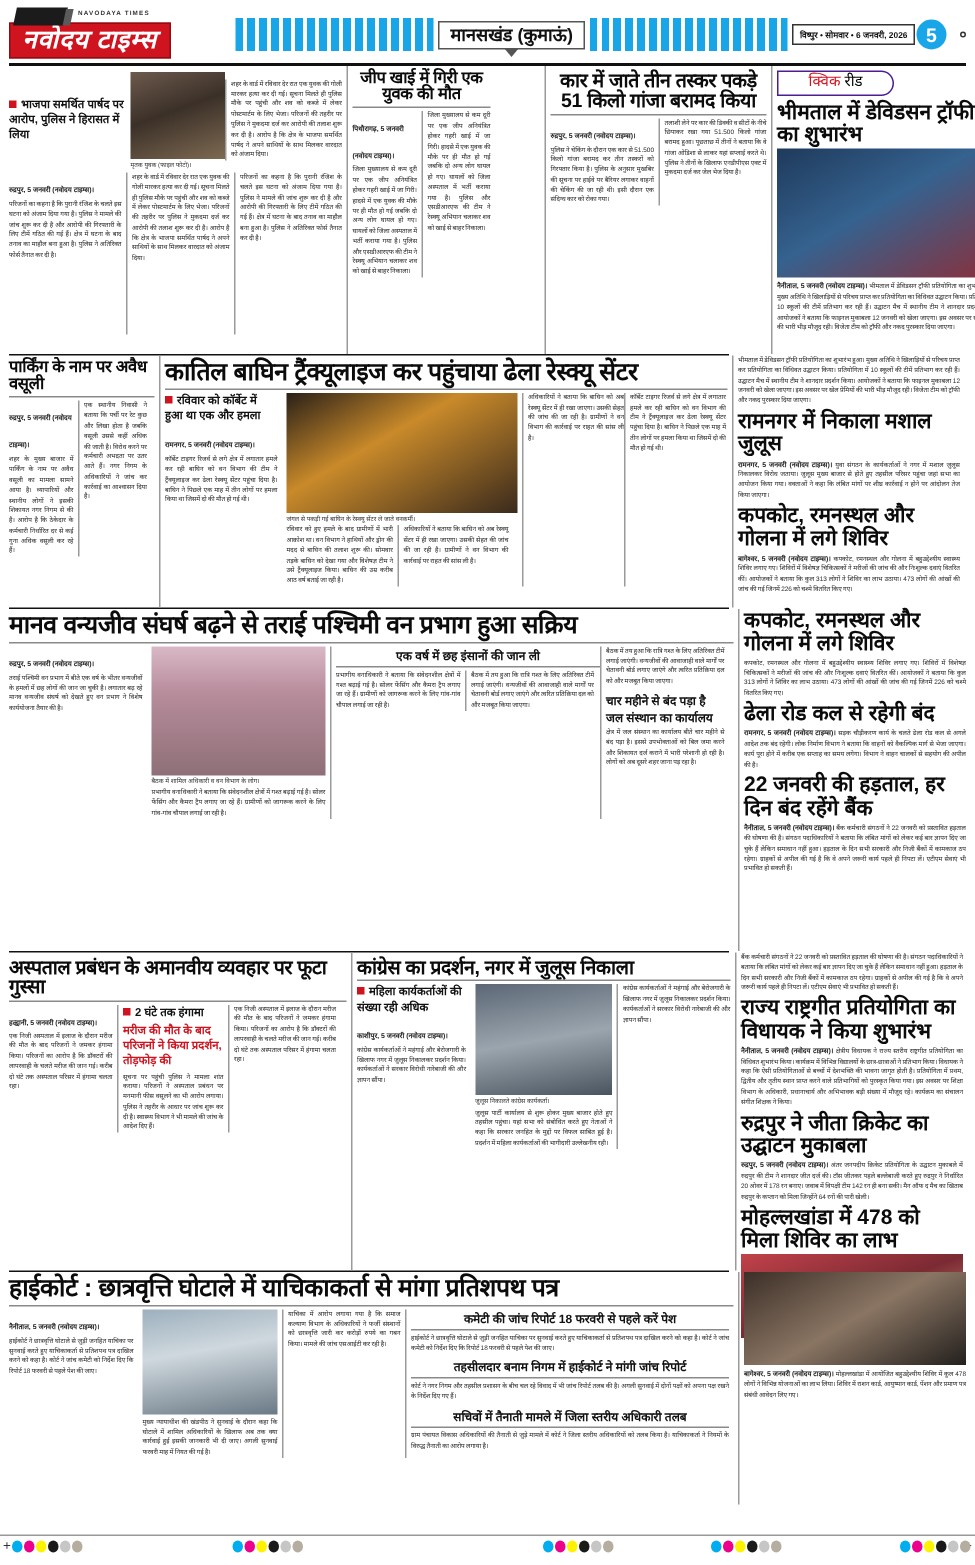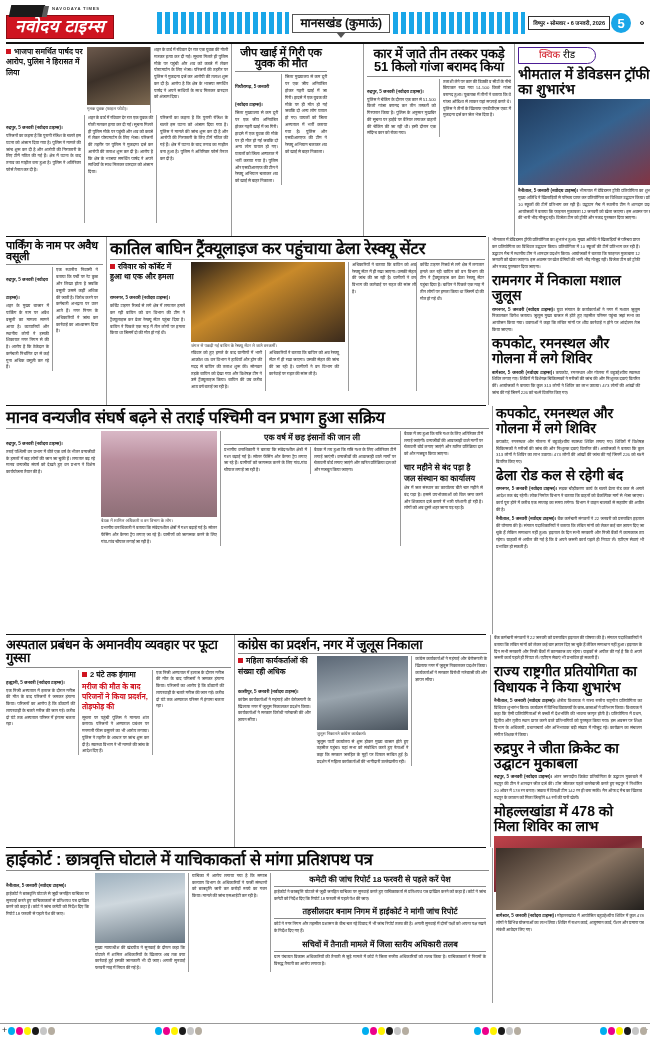--- a/index.html
+++ b/index.html
@@ -121,21 +121,21 @@
     <div class="bar-strip"></div>
     <div class="dateline">विष्पुर • सोमवार • 6 जनवरी, 2026</div>
     <div class="pagenum">5</div>
     <div class="reg-dot"></div>
   </div>
   <div class="rule-thick"></div>
 
   <div class="row" style="height:192px;">
 
     <div style="width:228px;" class="pr3">
-      <div class="row mt3" style="height:66px;">
+      <div class="row mt3" style="height:66px;align-items:center;">
         <div style="width:78px;">
           <div class="kicker"><span class="sq"></span><span>भाजपा समर्थित पार्षद पर आरोप, पुलिस ने हिरासत में लिया</span></div>
         </div>
         <div style="width:66px;" class="pl3">
           <div class="photo p1" style="height:58px;"></div>
           <div class="caption">मृतक युवक (फाइल फोटो)।</div>
         </div>
         <div style="width:78px;" class="pl3 col-div">
           <div class="body-txt">शहर के वार्ड में रविवार देर रात एक युवक की गोली मारकर हत्या कर दी गई। सूचना मिलते ही पुलिस मौके पर पहुंची और शव को कब्जे में लेकर पोस्टमार्टम के लिए भेजा। परिजनों की तहरीर पर पुलिस ने मुकदमा दर्ज कर आरोपी की तलाश शुरू कर दी है। आरोप है कि क्षेत्र के भाजपा समर्थित पार्षद ने अपने साथियों के साथ मिलकर वारदात को अंजाम दिया।</div>
         </div>
@@ -282,20 +282,21 @@
           <div class="body-txt mt2">क्षेत्र में जल संस्थान का कार्यालय बीते चार महीने से बंद पड़ा है। इससे उपभोक्ताओं को बिल जमा करने और शिकायत दर्ज कराने में भारी परेशानी हो रही है। लोगों को अब दूसरे शहर जाना पड़ रहा है।</div>
         </div>
       </div>
     </div>
 
     <div class="rail pl3 col-div">
       <div class="rail-head">कपकोट, रमनस्थल और गोलना में लगे शिविर</div>
       <div class="body-txt mt2">कपकोट, रमनस्थल और गोलना में बहुउद्देश्यीय स्वास्थ्य शिविर लगाए गए। शिविरों में विशेषज्ञ चिकित्सकों ने मरीजों की जांच की और निःशुल्क दवाएं वितरित कीं। आयोजकों ने बताया कि कुल 313 लोगों ने शिविर का लाभ उठाया। 473 लोगों की आंखों की जांच की गई जिनमें 226 को चश्मे वितरित किए गए।</div>
       <div class="rail-head mt2">ढेला रोड कल से रहेगी बंद</div>
       <div class="body-txt mt2"><span class="byline">रामनगर, 5 जनवरी (नवोदय टाइम्स)।</span> <span>सड़क चौड़ीकरण कार्य के चलते ढेला रोड कल से अगले आदेश तक बंद रहेगी। लोक निर्माण विभाग ने बताया कि वाहनों को वैकल्पिक मार्ग से भेजा जाएगा। कार्य पूरा होने में करीब एक सप्ताह का समय लगेगा। विभाग ने वाहन चालकों से सहयोग की अपील की है।</span></div>
+      <div class="rail-head mt2">22 जनवरी की हड़ताल, हर दिन बंद रहेंगे बैंक</div>
       <div class="body-txt mt2"><span class="byline">नैनीताल, 5 जनवरी (नवोदय टाइम्स)।</span> <span>बैंक कर्मचारी संगठनों ने 22 जनवरी को प्रस्तावित हड़ताल की घोषणा की है। संगठन पदाधिकारियों ने बताया कि लंबित मांगों को लेकर कई बार ज्ञापन दिए जा चुके हैं लेकिन समाधान नहीं हुआ। हड़ताल के दिन सभी सरकारी और निजी बैंकों में कामकाज ठप रहेगा। ग्राहकों से अपील की गई है कि वे अपने जरूरी कार्य पहले ही निपटा लें। एटीएम सेवाएं भी प्रभावित हो सकती हैं।</span></div>
     </div>
   </div>
 
   <div class="sec-rule" style="margin-right:158px;"></div>
   <div class="row" style="height:212px;">
 
     <div style="width:228px;" class="pr3">
       <div class="h-main hl-md mt3">अस्पताल प्रबंधन के अमानवीय व्यवहार पर फूटा गुस्सा</div>
       <div class="thin-rule mt2"></div>

